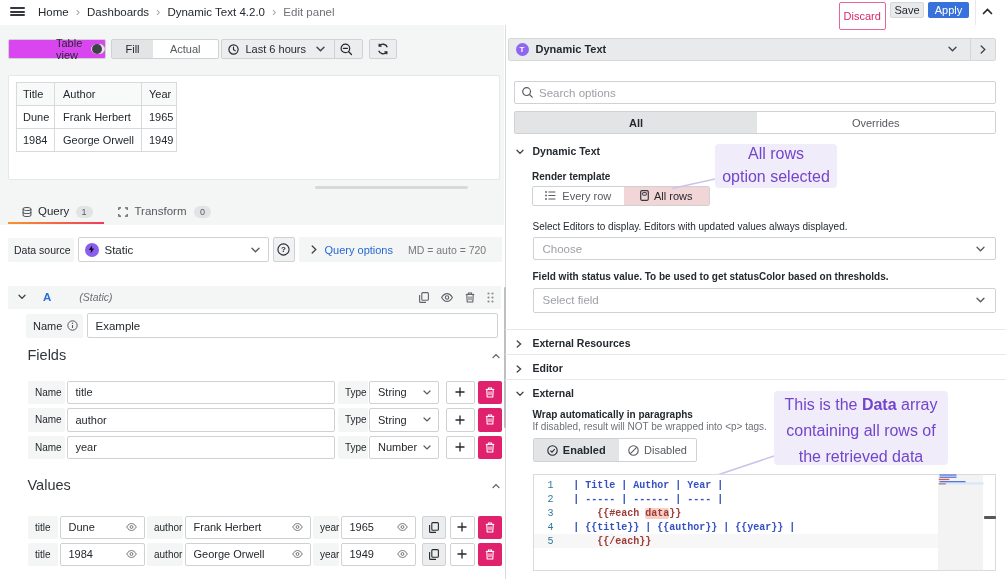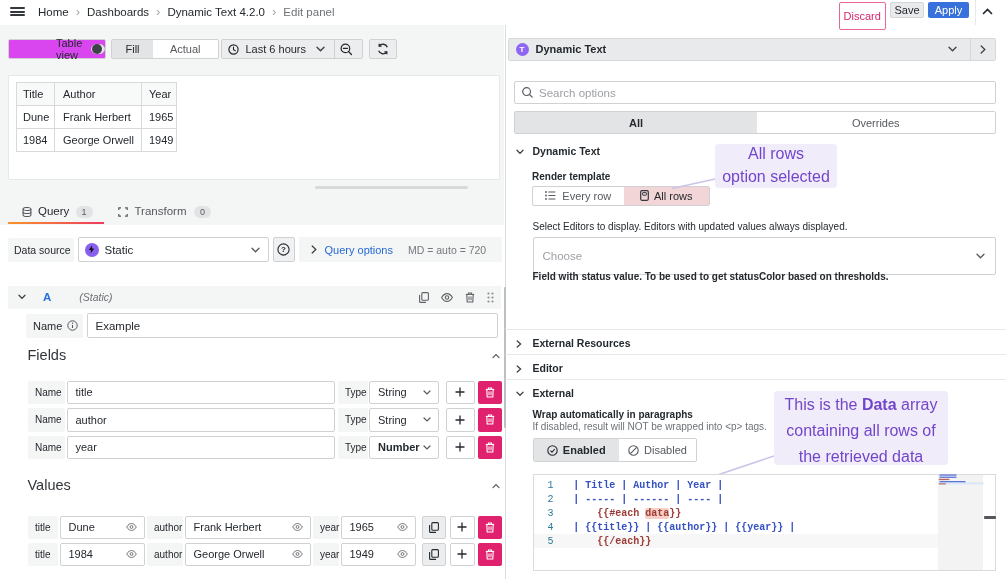--- a/index.html
+++ b/index.html
@@ -263,21 +263,21 @@
 
 <div class="abs lbl" style="left:28px;top:435.5px;width:37px;height:23.5px;">
       <span style="margin-left:7px;font-size:10px;font-weight:500;">Name</span>
     </div>
 <div class="abs inp" style="left:66.5px;top:435.5px;width:268px;height:23.5px;">
       <span style="margin-left:8px;font-size:11px;">year</span>
     </div>
 <div class="abs lbl" style="left:338px;top:435.5px;width:29.5px;height:23.5px;">
       <span style="margin-left:7px;font-size:10px;font-weight:500;">Type</span>
     </div>
-<div class="abs inp" style="left:369px;top:435.5px;width:70px;height:23.5px;font-weight:bold;">
+<div class="abs inp" style="left:369px;top:435.5px;width:70px;height:23.5px;">
       <span style="margin-left:8px;font-size:11px;">Number</span>
       <svg class="sel-chev" style="margin-right:7px;" width="8" height="5" viewBox="0 0 8 5">
         <path d="M1 1 L4 4 L7 1" stroke="#56595e" stroke-width="1.2" fill="none" stroke-linecap="round"></path>
       </svg>
     </div>
 <div class="abs plusbtn" style="left:446px;top:435.5px;width:28.5px;height:23.5px;">
       <svg width="10" height="10" viewBox="0 0 10 10">
         <path d="M5 0.5 V9.5 M0.5 5 H9.5" stroke="#24292e" stroke-width="1.3"></path>
       </svg>
     </div>
@@ -440,27 +440,33 @@
   <span class="flex" style="width:84.5px;height:100%;background:#f2d5d7;justify-content:center;color:#24292e;font-size:11px;">
     <svg style="margin-right:5px;" width="9" height="11" viewBox="0 0 9 11">
           <rect x="0.7" y="0.7" width="7.6" height="9.6" rx="1.2" stroke="#33383d" stroke-width="1.2" fill="none"></rect>
           <rect x="2.6" y="2.6" width="3.8" height="2.6" rx="0.5" fill="none" stroke="#33383d" stroke-width="1"></rect>
         </svg>
     All rows
   </span>
 </div>
 
 <div class="abs" style="left:532.5px;top:220.8px;font-size:10px;font-weight:400;color:#24292e;">Select Editors to display. Editors with updated values always displayed.</div>
-<div class="abs inp" style="left:532.5px;top:237px;width:463px;height:38px;">
+<div class="abs inp" style="left:532.5px;top:237px;width:463px;height:23px;">
       <span style="margin-left:9px;font-size:11.5px;color:#9da0a6;">Choose</span>
   <svg class="sel-chev" style="margin-right:10px;" width="9" height="6" viewBox="0 0 9 6">
         <path d="M1 1.2 L4.5 4.8 L8 1.2" stroke="#56595e" stroke-width="1.3" fill="none" stroke-linecap="round"></path>
       </svg>
 </div>
 <div class="abs" style="left:532.5px;top:270.8px;font-size:10px;font-weight:700;color:#24292e;">Field with status value. To be used to get statusColor based on thresholds.</div>
+<div class="abs inp" style="left:532.5px;top:287.5px;width:463px;height:25px;">
+      <span style="margin-left:9px;font-size:11.5px;color:#9da0a6;">Select field</span>
+  <svg class="sel-chev" style="margin-right:10px;" width="9" height="6" viewBox="0 0 9 6">
+        <path d="M1 1.2 L4.5 4.8 L8 1.2" stroke="#56595e" stroke-width="1.3" fill="none" stroke-linecap="round"></path>
+      </svg>
+</div>
 
 <div class="abs" style="left:505px;top:329px;width:501px;height:1px;background:#e7e8e9;"></div>
 <svg class="abs" style="left:516px;top:339.5px;" width="6" height="8" viewBox="0 0 6 8">
       <path d="M1.2 1 L4.6 4 L1.2 7" stroke="#3f4348" stroke-width="1.3" fill="none" stroke-linecap="round"></path>
     </svg>
 <div class="abs" style="left:532.5px;top:337px;font-size:10.5px;font-weight:700;color:#24292e;">External Resources</div>
 <div class="abs" style="left:505px;top:354px;width:501px;height:1px;background:#e7e8e9;"></div>
 <svg class="abs" style="left:516px;top:364.5px;" width="6" height="8" viewBox="0 0 6 8">
       <path d="M1.2 1 L4.6 4 L1.2 7" stroke="#3f4348" stroke-width="1.3" fill="none" stroke-linecap="round"></path>
     </svg>

